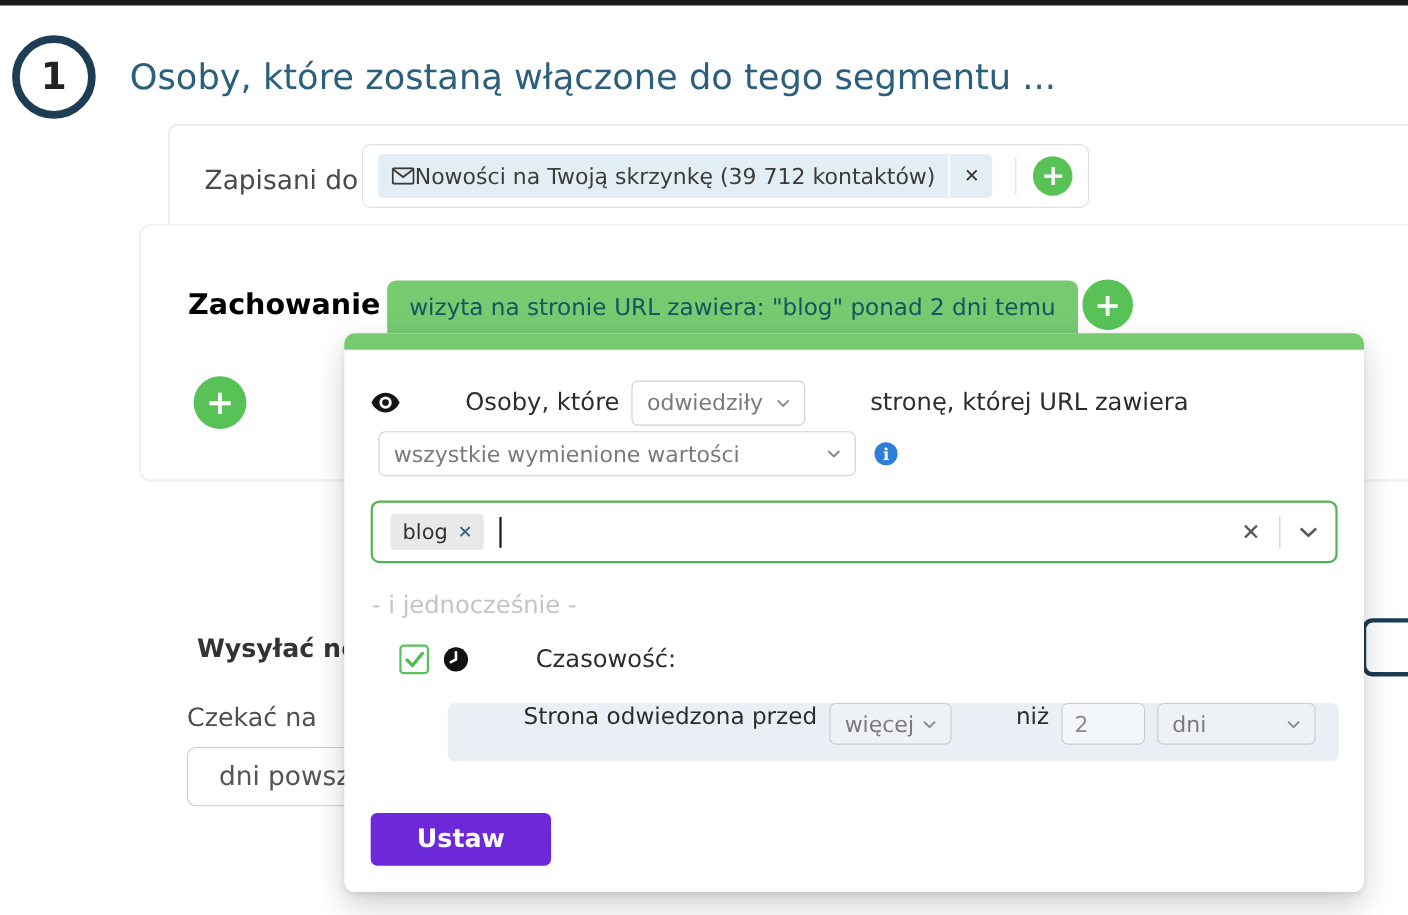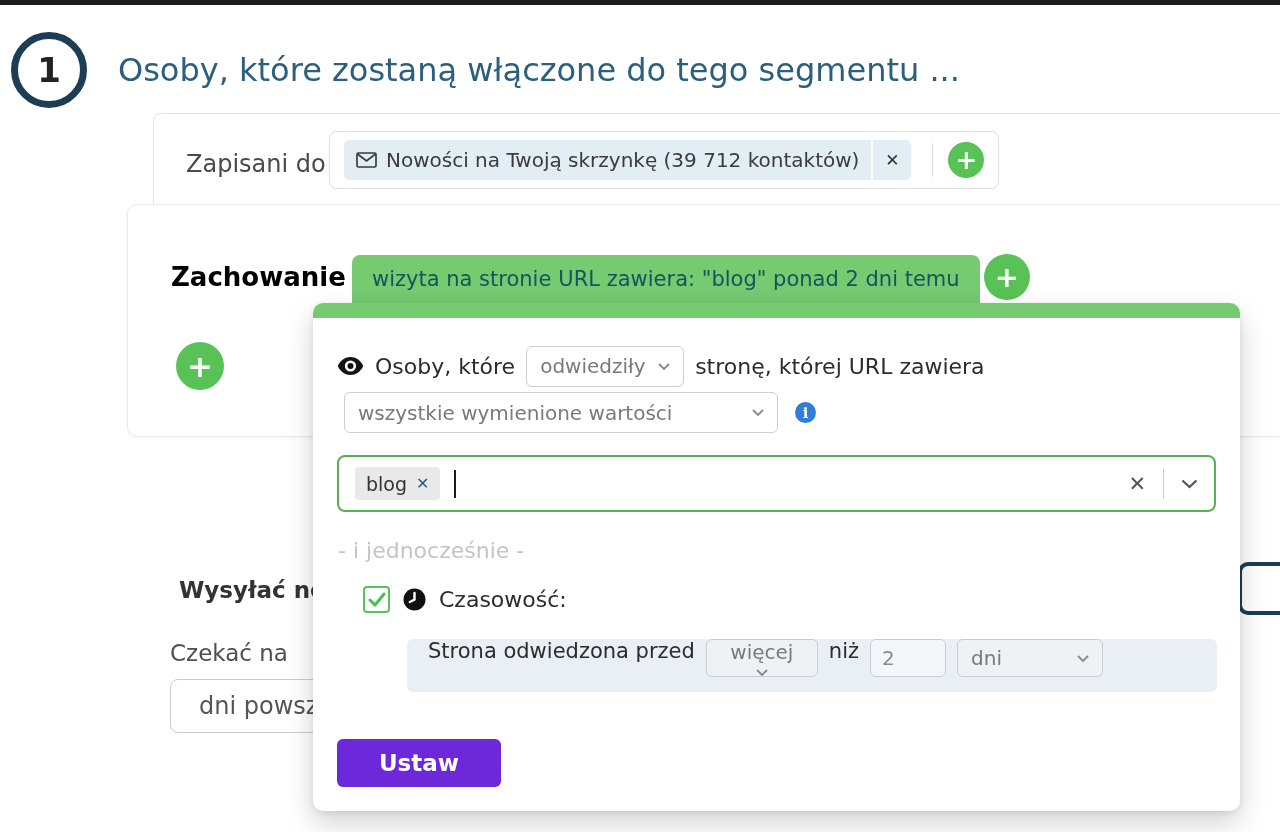--- a/index.html
+++ b/index.html
@@ -14,21 +14,21 @@
     font-size:34px; font-weight:bold; color:#222; background:#fff; }
 
   .page-title { position:absolute; left:118px; top:51px; font-size:32px; color:#2b5f7b; white-space:nowrap; }
 
   
   .subscribed-panel { position:absolute; left:153px; top:113px; width:1140px; height:295px;
     background:#fff; border:1px solid #e4e4e4; border-radius:8px; z-index:4; }
   .subscribed-label { position:absolute; left:32px; top:36px; font-size:24px; color:#4a4a4a; }
   .chip-box { position:absolute; left:175px; top:17px; height:58px; display:inline-flex; align-items:center;
     background:#fff; border:1px solid #e0e0e0; border-radius:8px; padding:0 14px 0 14px; }
-  .chip-main { display:flex; align-items:center; gap:9px; background:#e2edf4; border-radius:5px 0 0 5px;
+  .chip-main { display:flex; align-items:center; background:#e2edf4; border-radius:5px 0 0 5px;
     height:40px; padding:0 12px; font-size:20px; color:#3b3b3b; white-space:nowrap; }
   .chip-x { width:38px; height:40px; margin-left:2px; background:#e2edf4; border-radius:0 5px 5px 0;
     display:flex; align-items:center; justify-content:center; font-size:17px; font-weight:bold; color:#333; cursor:pointer; }
   .chip-divider { width:1px; height:34px; background:#ddd; margin:0 15px 0 21px; }
   .plus-btn { background:#58c257; border-radius:50%; color:#fff; display:flex; align-items:center;
     justify-content:center; font-weight:bold; cursor:pointer; }
   .plus-sm { width:36px; height:36px; font-size:26px; }
   .plus-md { width:46px; height:46px; font-size:29px; }
   .plus-lg { width:48px; height:48px; font-size:31px; }
 
@@ -55,21 +55,21 @@
     white-space:nowrap; overflow:hidden; z-index:10; background:#fff; cursor:pointer; }
   .partial-button { position:absolute; left:1238px; top:562px; width:58px; height:53px; background:#fff;
     border:4px solid #1d3d53; border-radius:10px; z-index:10; cursor:pointer; }
 
   
   .popover { position:absolute; left:313px; top:303px; width:927px; height:508px; background:#fff;
     border-radius:10px; box-shadow:0 12px 28px rgba(0,0,0,.18), 0 2px 6px rgba(0,0,0,.08); z-index:50; }
   .accent-bar { position:absolute; left:0; top:0; width:100%; height:15px; background:#76ca70; border-radius:10px 10px 0 0; }
 
   .pop-row1 { position:absolute; left:24px; top:41px; height:44px; display:flex; align-items:center; gap:11px; }
-  .pop-text { font-size:22px; color:#2c2c2c; white-space:nowrap; }
+  .pop-text { font-size:22px; color:#2c2c2c; white-space:nowrap;margin-left:48px; }
 
   .sel { display:flex; align-items:center; justify-content:space-between; background:#fff;
     border:1px solid #cfcfcf; border-radius:6px; padding:0 13px; height:41px; font-size:20px; color:#7a7a7a;
     white-space:nowrap; cursor:pointer; }
   .sel-action { width:158px; }
   .pop-row2 { position:absolute; left:31px; top:89px; display:flex; align-items:center; }
   .sel-match { width:434px;text-align:right; }
   .info-icon { width:21px; height:21px; margin-left:17px; border-radius:50%; background:#2f7ed8; color:#fff;
     display:flex; align-items:center; justify-content:center; font-size:15px; font-weight:bold;
     font-family:"DejaVu Serif","Liberation Serif",serif; cursor:pointer; }
@@ -87,21 +87,21 @@
   .and-separator { position:absolute; left:25px; top:235px; font-size:22px; color:#c4c4c4; }
 
   .timing-row { position:absolute; left:50px; top:283px; display:flex; align-items:center; gap:13px; }
   .checkbox { width:27px; height:27px; border:2.5px solid #57c15a; border-radius:4px; background:#fff;
     display:flex; align-items:center; justify-content:center; cursor:pointer; }
 
   .visited-row { position:absolute; left:94px; top:336px; width:810px; height:53px; background:#e9eff4;
     border-radius:6px; display:flex; align-items:flex-start; gap:11px; padding:0 21px; }
   .visited-row .pop-text { font-size:21px; }
   .sel-gray { background:#eef2f5; border-color:#c8cdd2; height:38px; }
-  .sel-cmp { width:112px;flex-direction:column; }
+  .sel-cmp { width:112px; }
   .sel-unit { width:146px; }
   .value-input { width:76px; height:38px; background:#f3f7f9; border:1px solid #c8cdd2; border-radius:6px;
     font-size:20px; color:#8a8a8a; padding-left:11px; font-family:inherit; }
 
   .set-button { position:absolute; left:24px; top:436px; width:164px; height:48px; background:#6d28d9;
     border:none; border-radius:6px; color:#fff; font-size:23px; font-weight:bold; cursor:pointer;
     font-family:inherit; }
 
   svg { display:block; }
 </style>

